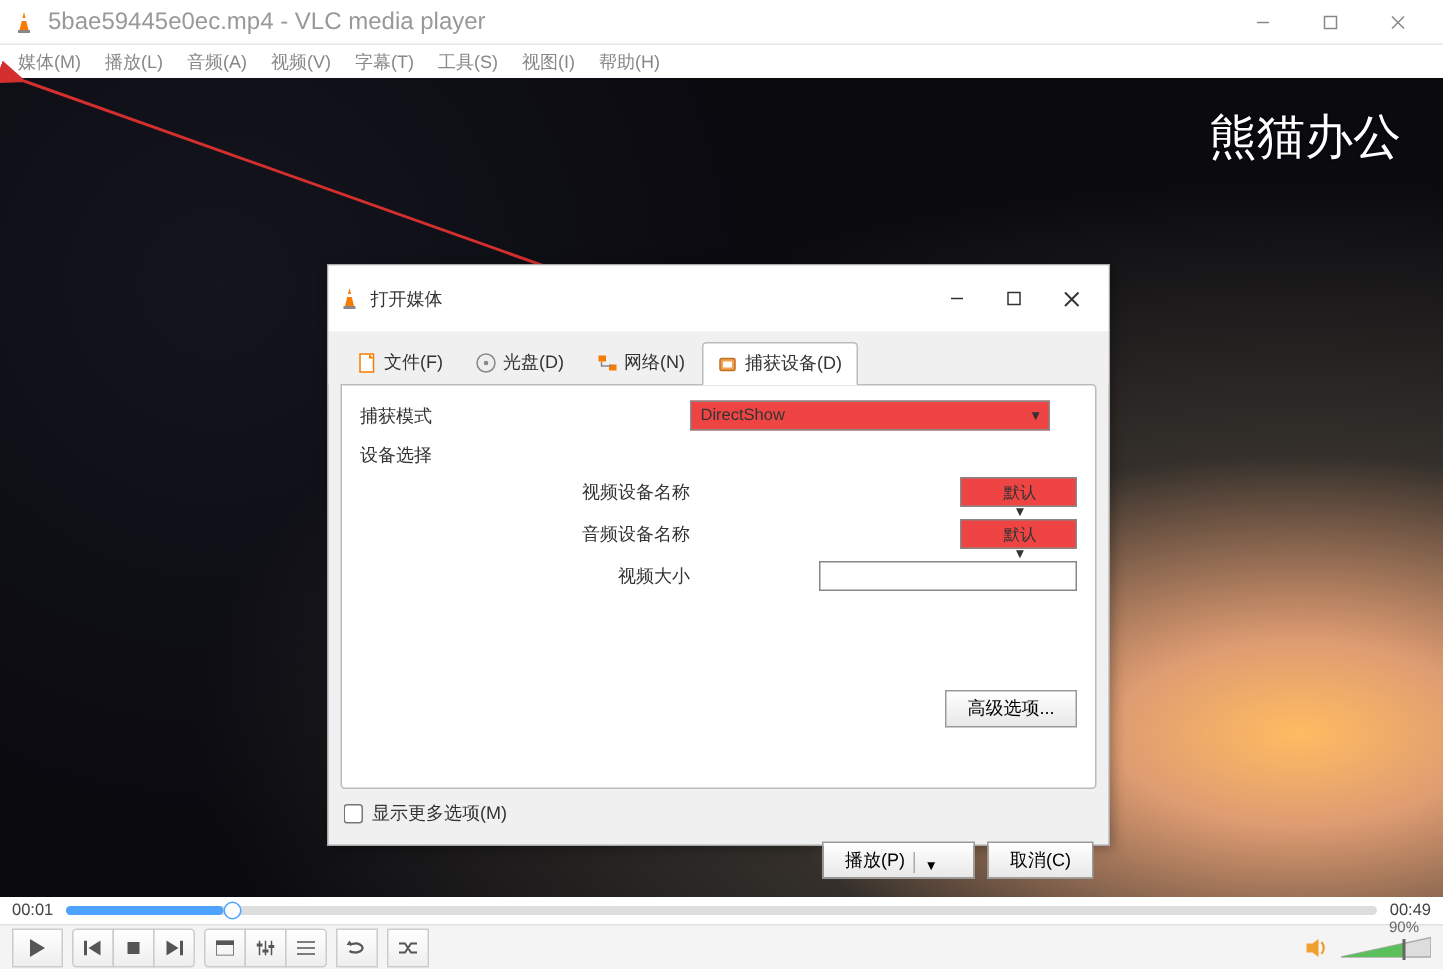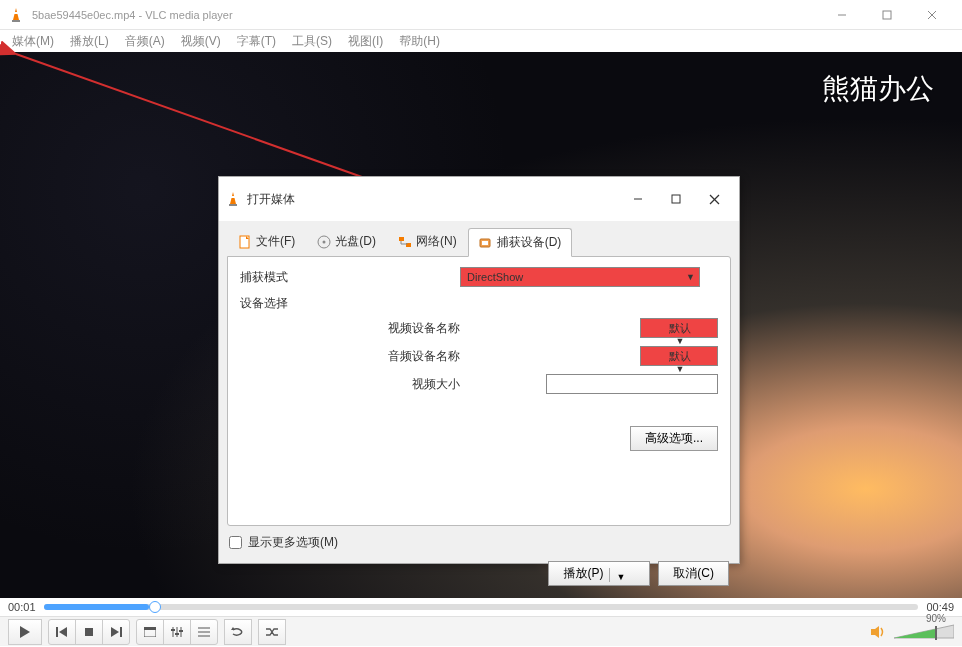--- a/index.html
+++ b/index.html
@@ -1,28 +1,28 @@
 <!DOCTYPE html>
 <html><head>
 <meta charset="utf-8">
 <style>
 * { margin: 0; padding: 0; box-sizing: border-box; font-family: "Microsoft YaHei", "Segoe UI", sans-serif; }
 body { width: 962px; height: 647px; overflow: hidden; background: #fff; position: relative; }
 
 .titlebar { height: 30px; background: #fff; display: flex; align-items: center; padding: 0 8px; border-bottom: 1px solid #e5e5e5; }
 .titlebar .cone { width: 16px; height: 16px; margin-right: 8px; }
-.titlebar .title { flex: 1; color: #999; font-size: 11px; }
+.titlebar .title { flex: 1; color: #999; font-size: 16px; }
 .titlebar .winbtn { width: 45px; height: 30px; display: flex; align-items: center; justify-content: center; color: #999; cursor: pointer; }
 
 .menubar { height: 22px; background: #fff; display: flex; align-items: center; padding: 0 4px; }
 .menubar .mitem { padding: 2px 8px; color: #888; font-size: 12px; cursor: pointer; }
 
 .video-area { position: relative; height: 546px; background: radial-gradient(ellipse at 90% 80%, rgba(255,180,80,0.9) 0%, rgba(200,90,20,0.6) 10%, rgba(30,25,20,0.9) 30%, #0a0a0f 60%); }
 .video-area::before { content: ''; position: absolute; inset: 0; background: radial-gradient(circle at 15% 25%, rgba(80,80,120,0.15) 0%, transparent 40%); }
-.watermark-tr { position: absolute; top: 18px; right: 28px; color: #fff; font-size: 28px; font-weight: 500; text-shadow: 0 0 2px #000; }
+.watermark-tr { position: absolute; top: 18px; right: 28px; color: #fff; font-size: 32px; font-weight: 500; text-shadow: 0 0 2px #000; }
 .watermark-ctr { position: absolute; top: 270px; left: 380px; color: rgba(160,160,160,0.4); text-align: center; pointer-events: none; }
 .watermark-ctr .box { width: 60px; height: 60px; background: rgba(120,120,120,0.35); border-radius: 6px; margin: 0 auto 4px; position: relative; }
 .watermark-ctr .box::before { content: ''; position: absolute; top: -10px; left: 16px; width: 28px; height: 14px; border: 4px solid rgba(120,120,120,0.35); border-bottom: none; border-radius: 14px 14px 0 0; }
 .watermark-ctr .wt { font-size: 26px; font-weight: bold; letter-spacing: 2px; }
 .watermark-ctr .wu { font-size: 16px; letter-spacing: 1px; }
 
 .arrow { position: absolute; pointer-events: none; z-index: 5; }
 
 .dialog { position: absolute; top: 124px; left: 218px; width: 522px; height: 388px; background: #f0f0f0; border: 1px solid #aaa; box-shadow: 2px 2px 8px rgba(0,0,0,0.3); z-index: 10; }
 .dlg-title { height: 44px; display: flex; align-items: center; padding: 0 6px; background: #fff; }
@@ -38,21 +38,21 @@
 .tab-body { margin: 0 8px; border: 1px solid #bbb; background: #fff; padding: 10px 12px 8px 12px; height: 270px; border-radius: 0 3px 3px 3px; }
 .row { display: flex; align-items: center; margin-bottom: 8px; font-size: 12px; color: #333; }
 .row .lbl { width: 220px; }
 .row.indent .lbl { padding-left: 14px; text-align: right; }
 .combo { display: flex; align-items: center; justify-content: space-between; padding: 2px 4px 2px 6px; border: 1px solid #888; background: #ef4444; cursor: pointer; font-size: 11px; height: 20px; }
 .combo .arr { font-size: 9px; }
 .combo.wide { width: 240px; font-family: Consolas, monospace; }
 .combo.narrow { width: 78px; flex-direction: column; }
 .sec-label { font-size: 12px; color: #333; margin: 4px 0 6px 0; }
 .text-input { width: 172px; height: 20px; border: 1px solid #888; background: #fff; padding: 2px 4px; font-size: 11px; }
-.adv-row { display: flex; justify-content: flex-end; margin-top: 32px; }
+.adv-row { display: flex; justify-content: flex-end; margin-top: 66px; }
 .btn { padding: 3px 14px; font-size: 12px; border: 1px solid #999; background: linear-gradient(#fff,#e8e8e8); cursor: pointer; }
 .check-row { display: flex; align-items: center; gap: 6px; font-size: 12px; color: #333; padding: 8px 10px 4px 10px; }
 .check-row input { width: 13px; height: 13px; }
 .dlg-btns { display: flex; justify-content: flex-end; gap: 8px; padding: 6px 10px; }
 .btn.combo-btn { display: flex; align-items: flex-end; gap: 6px; padding: 3px 24px 3px 14px; }
 .btn.combo-btn .sep { width: 1px; height: 14px; background: #aaa; }
 
 .seekbar { height: 18px; display: flex; align-items: center; padding: 0 8px; font-size: 11px; color: #444; gap: 8px; }
 .seek-track { flex: 1; height: 6px; background: #ddd; border-radius: 3px; position: relative; }
 .seek-fill { position: absolute; left: 0; top: 0; height: 6px; background: #4da3ff; border-radius: 3px; width: 12%; }

